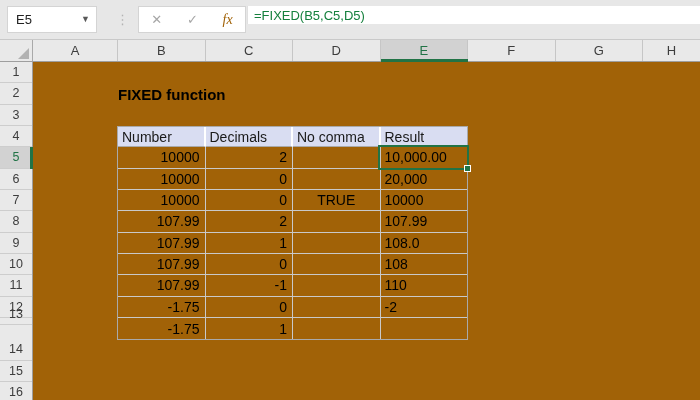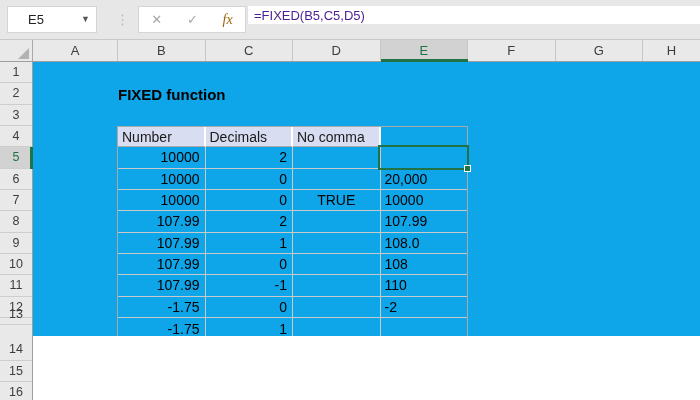--- a/index.html
+++ b/index.html
@@ -6,52 +6,52 @@
   body{
     width:700px;height:400px;overflow:hidden;position:relative;
     font-family:"Liberation Sans",sans-serif;background:#fff;
     -webkit-font-smoothing:antialiased;
   }
   
   .toolbar{position:absolute;left:0;top:0;width:700px;height:40px;
     background:var(--toolbar-bg,#e7e7e7);border-bottom:1px solid #c9c9c9;box-sizing:border-box;}
   .namebox{position:absolute;left:7px;top:6px;width:90px;height:27px;background:#fff;
     border:1px solid #d4d4d4;box-sizing:border-box;display:flex;align-items:center;
-    padding-left:20px;font-size:13px;color:#222;}
+    padding-left:8px;font-size:13px;color:#222;}
   .namebox .dd{position:absolute;right:6px;top:7px;font-size:9px;color:#595959;}
   .dots{position:absolute;left:116px;top:6px;height:27px;display:flex;align-items:center;
     color:#b3b3b3;font-size:13px;}
   .fxgroup{position:absolute;left:138px;top:6px;width:108px;height:27px;background:#fff;
     border:1px solid #d4d4d4;box-sizing:border-box;display:flex;align-items:center;
     justify-content:space-around;}
   .fxgroup .gx{color:#a6a6a6;font-size:13px;}
   .fxgroup .fx{color:#a16207;font-size:14px;font-style:italic;font-family:"Liberation Serif",serif;}
   .formula{position:absolute;left:247px;top:6px;width:453px;height:18px;background:#fff;
     border-left:1px solid #e0e0e0;box-sizing:border-box;display:flex;align-items:center;
-    padding-left:6px;font-size:13px;color:#4c1d95;}
+    padding-left:6px;font-size:13px;color:#15803d;}
   
   .colband{position:absolute;left:0;top:40px;width:700px;height:22px;
     background:var(--band-bg,#e9e9e9);border-bottom:1px solid #9e9e9e;box-sizing:border-box;}
   .corner{position:absolute;left:0;top:0;width:33px;height:21px;border-right:1px solid #a9a9a9;
     box-sizing:border-box;}
   .corner .tri{position:absolute;right:3px;bottom:2px;width:0;height:0;
     border-left:11px solid transparent;border-bottom:11px solid #b2b2b2;}
   .colcell{position:absolute;top:0;height:21px;display:flex;align-items:center;justify-content:center;
     font-size:13px;color:#3d3d3d;border-right:1px solid #c6c6c6;box-sizing:border-box;}
   .colcell.sel{background:var(--sel-header-bg,#d2d2d2);color:var(--accent,#217346);}
   .colunderline{position:absolute;top:59px;height:3px;background:var(--accent,#217346);z-index:3;}
   
   .rowband{position:absolute;left:0;top:62px;width:33px;height:338px;
     background:var(--band-bg,#e9e9e9);border-right:1px solid #9e9e9e;box-sizing:border-box;overflow:hidden;}
   .rowcell{position:absolute;left:0;width:32px;display:flex;align-items:center;justify-content:center;
     font-size:12.5px;color:#3d3d3d;border-bottom:1px solid #cdcdcd;box-sizing:border-box;}
   .rowcell.sel{background:var(--sel-header-bg,#d2d2d2);color:var(--accent,#217346);}
   .rowbar{position:absolute;left:30px;width:3px;background:var(--accent,#217346);z-index:3;}
   
-  .sheet{position:absolute;left:33px;top:62px;width:667px;height:274px;background:#0ea5e9;overflow:hidden;}
+  .sheet{position:absolute;left:33px;top:62px;width:667px;height:338px;background:#a16207;overflow:hidden;}
   .title{position:absolute;left:85px;top:22px;height:21px;display:flex;align-items:center;
     font-size:15px;font-weight:bold;color:#000;}
   .tbl{position:absolute;left:84px;top:64px;width:351px;height:214px;
     border:1px solid #a9a9a9;box-sizing:border-box;}
   .hcell{position:absolute;background:var(--th-fill,#d9ddf2);display:flex;align-items:center;
     font-size:14px;color:#1a1a1a;border-bottom:1px solid #a9a9a9;border-right:2px solid #fff;
     box-sizing:border-box;padding-left:4px;}
   .hcell.last{border-right:none;}
   .dcell{position:absolute;display:flex;align-items:center;font-size:14px;color:#000;
     border-bottom:1px solid #c9c9c9;border-right:1px solid #c9c9c9;box-sizing:border-box;}
@@ -117,23 +117,25 @@
       <div class="rowcell" style="top: 298.62px; height: 21.33px;">15</div>
       <div class="rowcell" style="top: 319.95px; height: 21.33px;">16</div>
     </div>
 
   <div class="sheet">
     <div class="title" style="left: 85px; top: 22px;">FIXED function</div>
     <div class="tbl" id="tbl">
         <div class="hcell" style="left: 87.5px; width: 87.5px; top: 0px; height: 20.3px;">Decimals</div>
         <div class="hcell" style="left: 0px; width: 87.5px; top: 0px; height: 20.3px;">Number</div>
         <div class="hcell" style="left: 175px; width: 87.5px; top: 0px; height: 20.3px;">No comma</div>
+        <div class="hcell last" style="left: 262.5px; width: 86.5px; top: 0px; height: 20.3px;">Result</div>
         <div class="dcell al-r" style="left: 0px; width: 87.5px; top: 20.3px; height: 21.33px;">10000</div>
         <div class="dcell al-r" style="left: 87.5px; width: 87.5px; top: 20.3px; height: 21.33px;">2</div>
         <div class="dcell al-c" style="left: 175px; width: 87.5px; top: 20.3px; height: 21.33px;"></div>
+        <div class="dcell al-l lastcol" style="left: 262.5px; width: 86.5px; top: 20.3px; height: 21.33px;">10,000.00</div>
         <div class="dcell al-r" style="left: 0px; width: 87.5px; top: 41.63px; height: 21.33px;">10000</div>
         <div class="dcell al-r" style="left: 87.5px; width: 87.5px; top: 41.63px; height: 21.33px;">0</div>
         <div class="dcell al-c" style="left: 175px; width: 87.5px; top: 41.63px; height: 21.33px;"></div>
         <div class="dcell al-l lastcol" style="left: 262.5px; width: 86.5px; top: 41.63px; height: 21.33px;">20,000</div>
         <div class="dcell al-r" style="left: 0px; width: 87.5px; top: 62.96px; height: 21.33px;">10000</div>
         <div class="dcell al-r" style="left: 87.5px; width: 87.5px; top: 62.96px; height: 21.33px;">0</div>
         <div class="dcell al-c" style="left: 175px; width: 87.5px; top: 62.96px; height: 21.33px;">TRUE</div>
         <div class="dcell al-l lastcol" style="left: 262.5px; width: 86.5px; top: 62.96px; height: 21.33px;">10000</div>
         <div class="dcell al-r" style="left: 0px; width: 87.5px; top: 84.29px; height: 21.33px;">107.99</div>
         <div class="dcell al-r" style="left: 87.5px; width: 87.5px; top: 84.29px; height: 21.33px;">2</div>

